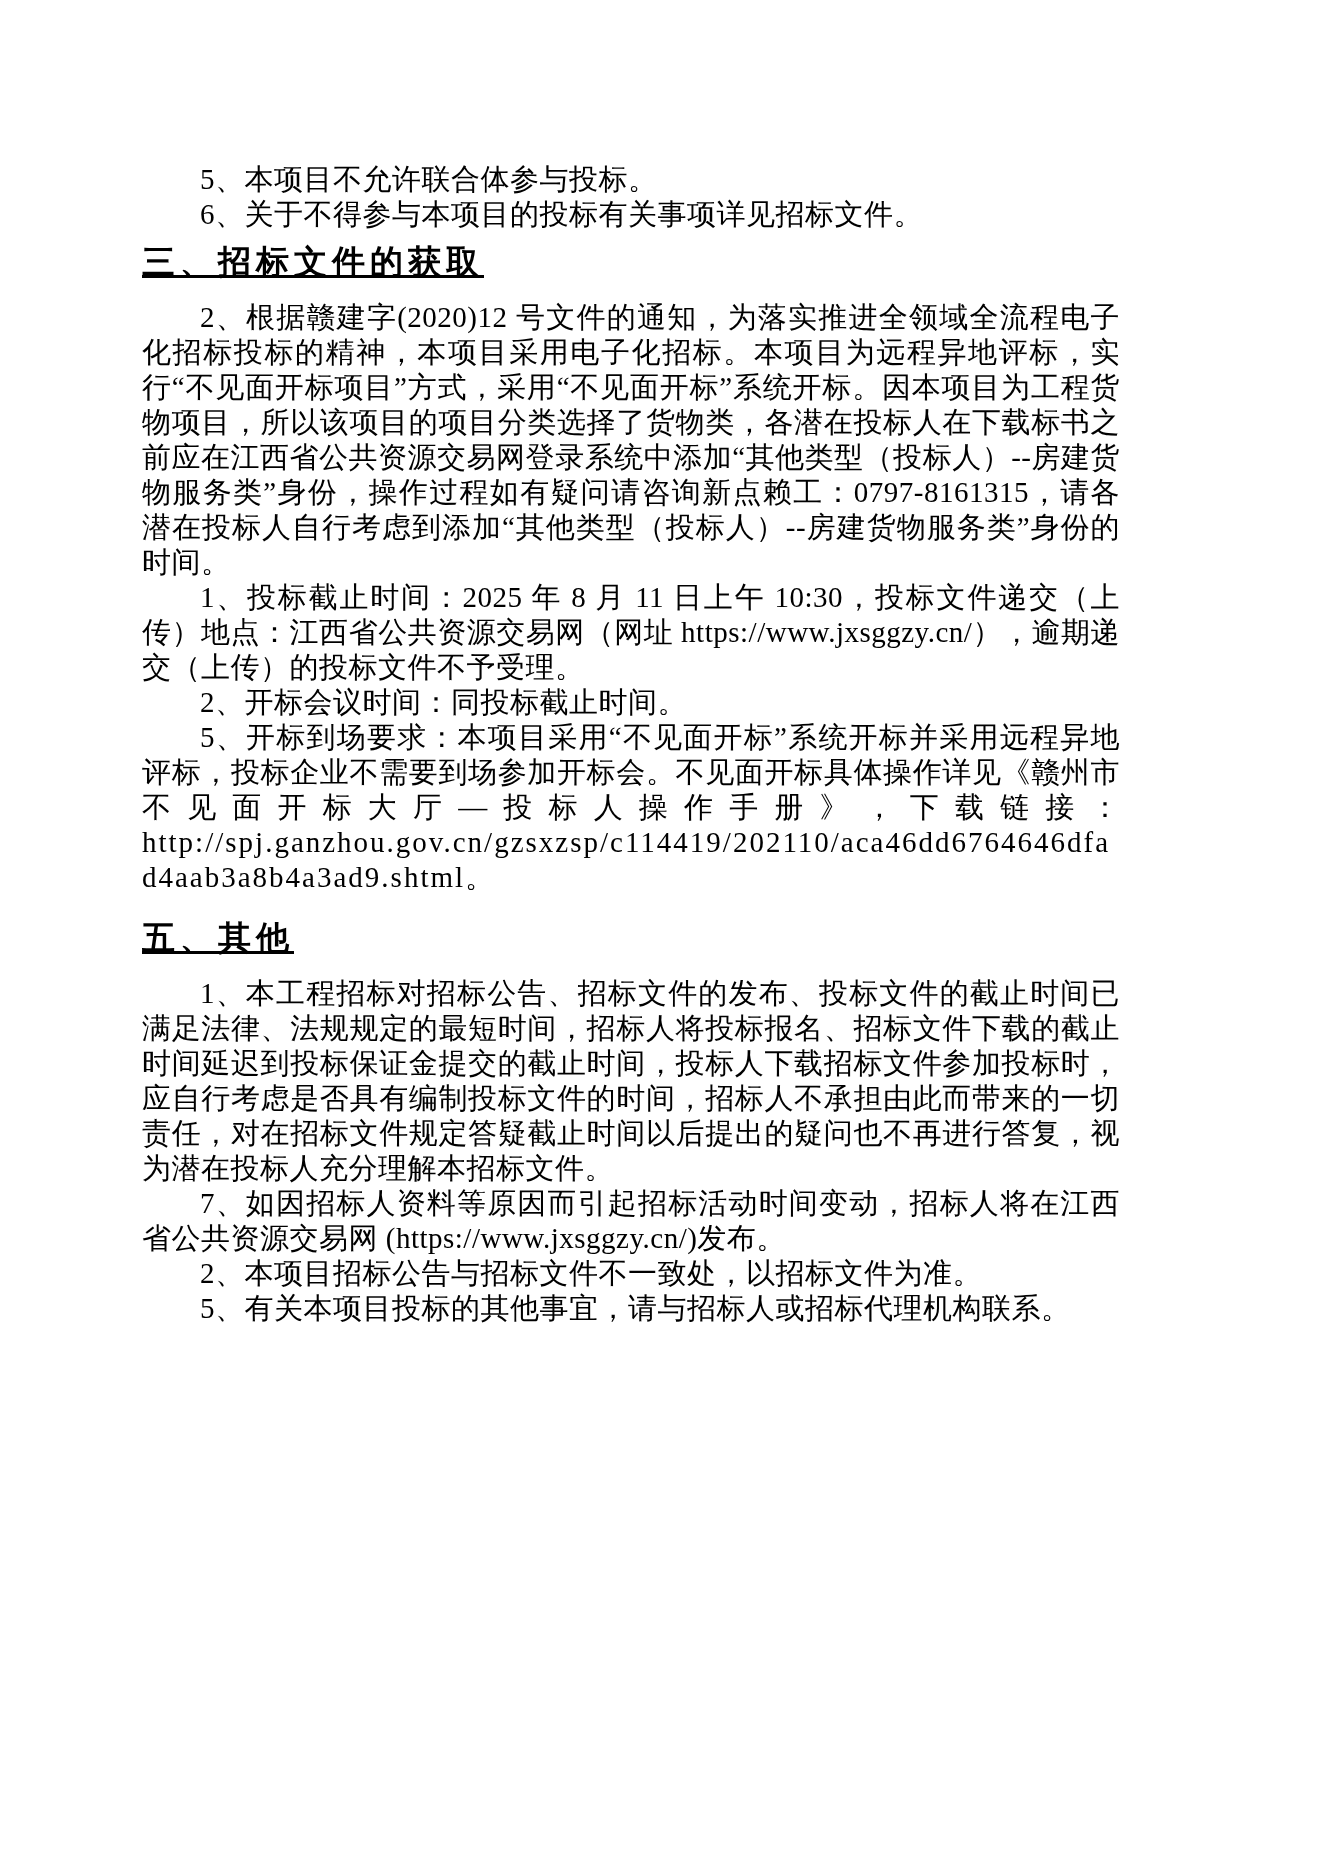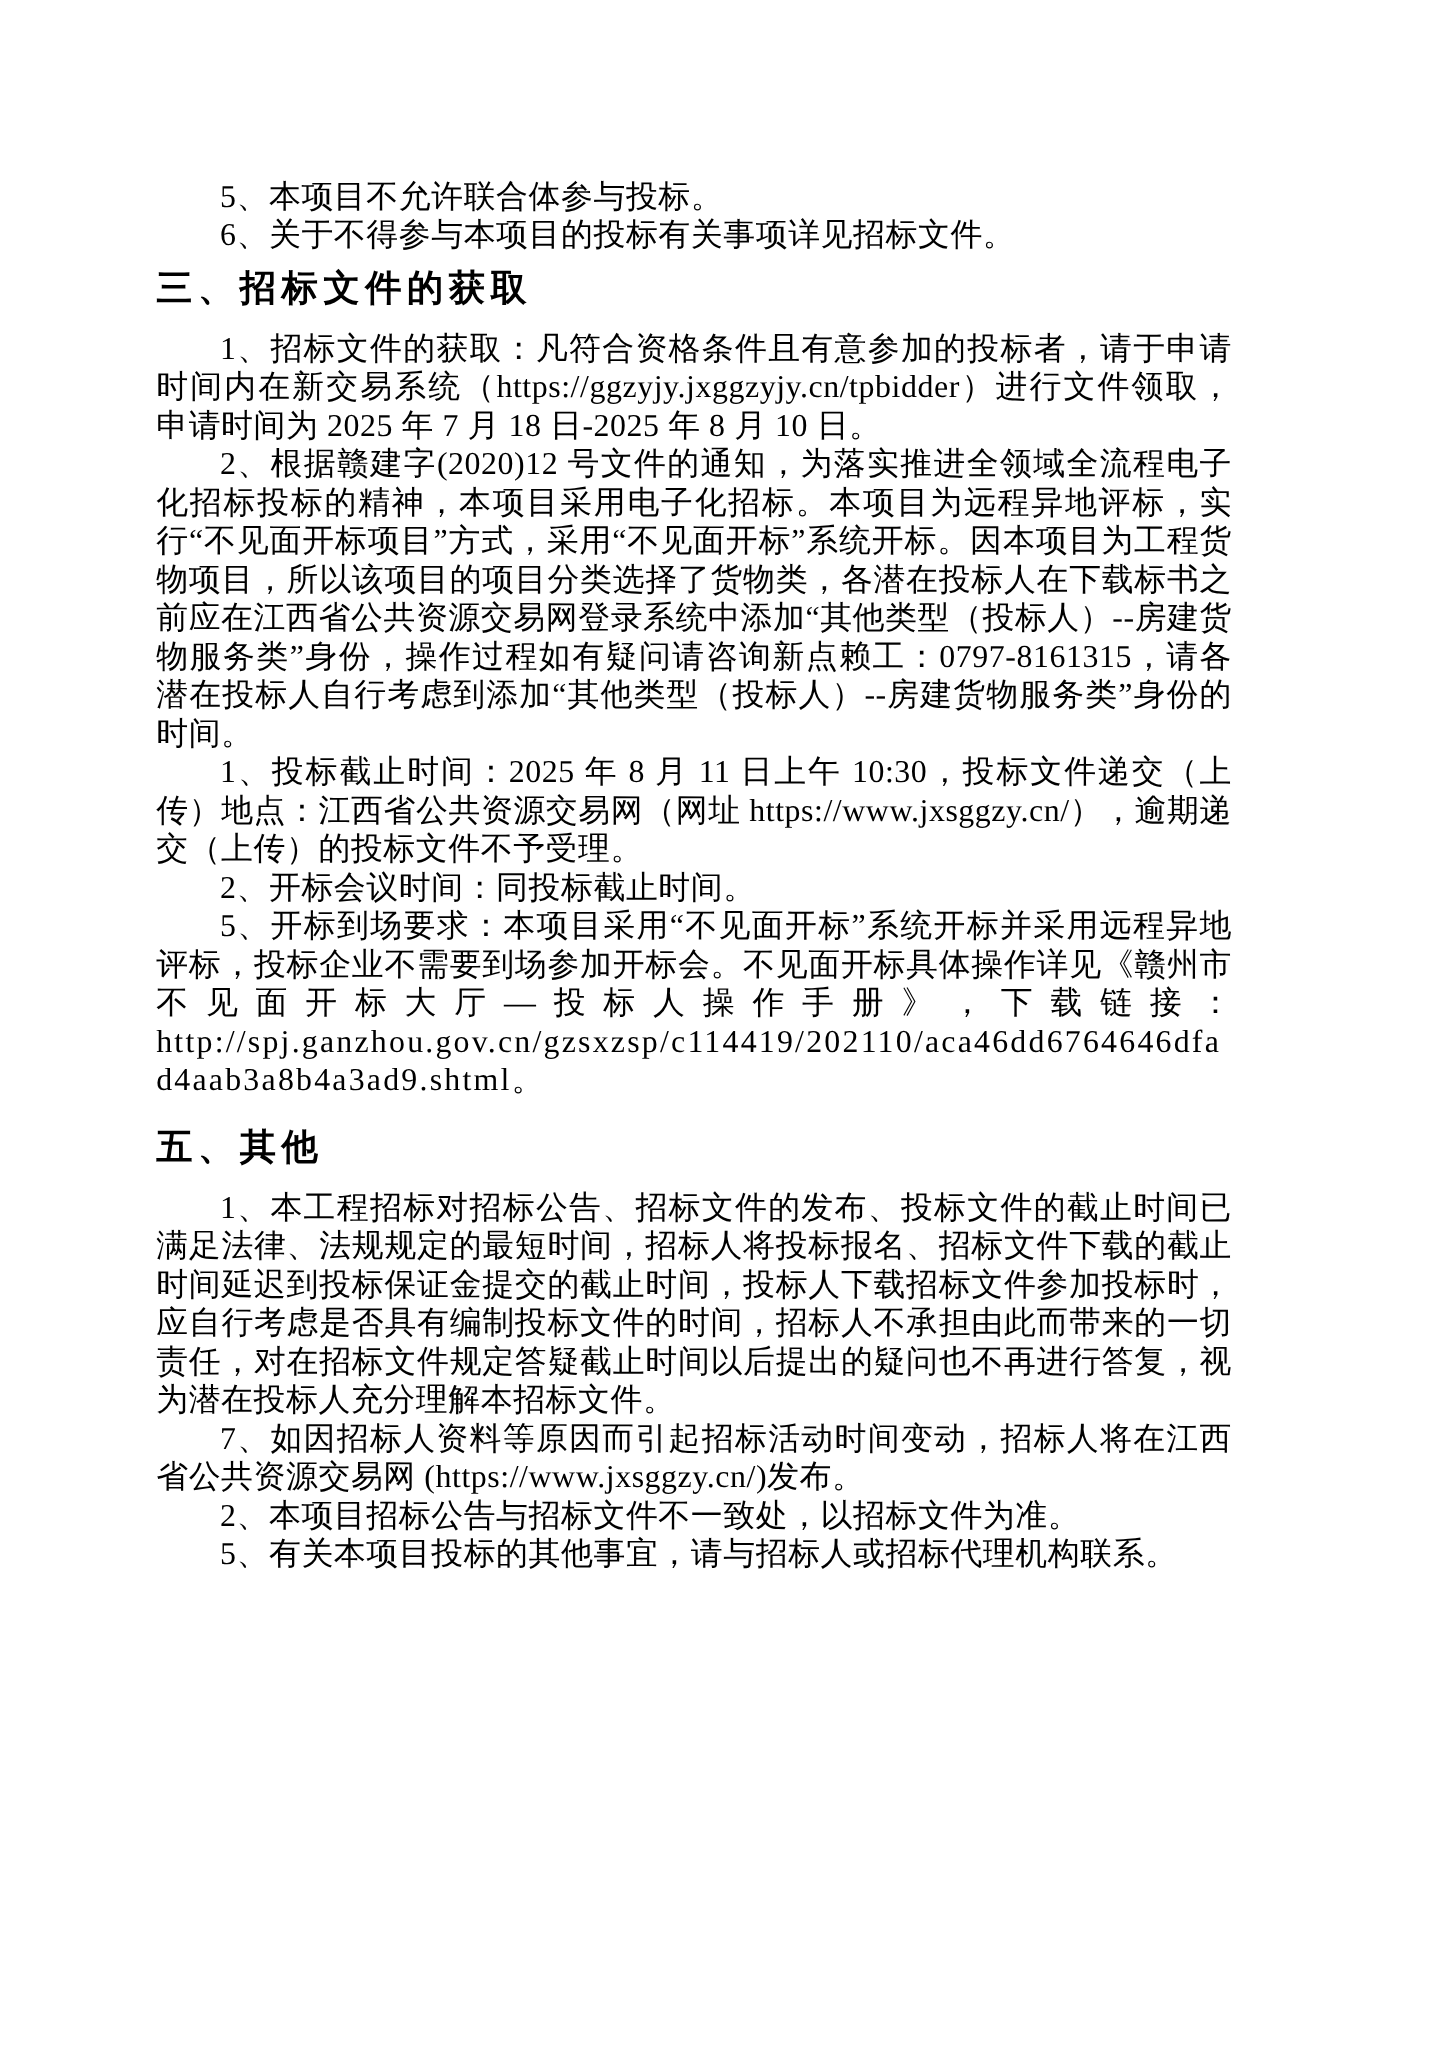--- a/index.html
+++ b/index.html
@@ -41,36 +41,36 @@
     letter-spacing: 2px;
   }
   h2.sec-heading {
     margin: 9px 0 17px 0;
     font-family: "Liberation Sans", "DejaVu Sans", sans-serif;
     font-weight: bold;
     font-size: 33px;
     line-height: 42px;
     letter-spacing: 5px;
     color: #000000;
+    text-decoration: underline;
   }
   h2.sec-heading.gap-top {
     margin-top: 22px;
   }
 </style>
 </head>
 <body>
 
 <div class="page">
   <div class="content">
 
     <p class="body">5、本项目不允许联合体参与投标。</p>
     <p class="body">6、关于不得参与本项目的投标有关事项详见招标文件。</p>
 
     <h2 class="sec-heading">三、招标文件的获取</h2>
-    <p class="body">1、招标文件的获取：凡符合资格条件且有意参加的投标者，请于申请时间内在新交易系统（https://ggzyjy.jxggzyjy.cn/tpbidder）进行文件领取，申请时间为 2025 年 7 月 18 日-2025 年 8 月 10 日。</p>
     <p class="body">2、根据赣建字(2020)12 号文件的通知，为落实推进全领域全流程电子化招标投标的精神，本项目采用电子化招标。本项目为远程异地评标，实行“不见面开标项目”方式，采用“不见面开标”系统开标。因本项目为工程货物项目，所以该项目的项目分类选择了货物类，各潜在投标人在下载标书之前应在江西省公共资源交易网登录系统中添加“其他类型（投标人）--房建货物服务类”身份，操作过程如有疑问请咨询新点赖工：0797-8161315，请各潜在投标人自行考虑到添加“其他类型（投标人）--房建货物服务类”身份的时间。</p>
 
     <p class="body">1、投标截止时间：2025 年 8 月 11 日上午 10:30，投标文件递交（上传）地点：江西省公共资源交易网（网址 https://www.jxsggzy.cn/），逾期递交（上传）的投标文件不予受理。</p>
     <p class="body">2、开标会议时间：同投标截止时间。</p>
     <p class="body just-all">5、开标到场要求：本项目采用“不见面开标”系统开标并采用远程异地评标，投标企业不需要到场参加开标会。不见面开标具体操作详见《赣州市不见面开标大厅—投标人操作手册》，下载链接：</p>
     <p class="body url-line">http://spj.ganzhou.gov.cn/gzsxzsp/c114419/202110/aca46dd6764646dfad4aab3a8b4a3ad9.shtml。</p>
 
     <h2 class="sec-heading gap-top">五、其他</h2>
     <p class="body">1、本工程招标对招标公告、招标文件的发布、投标文件的截止时间已满足法律、法规规定的最短时间，招标人将投标报名、招标文件下载的截止时间延迟到投标保证金提交的截止时间，投标人下载招标文件参加投标时，应自行考虑是否具有编制投标文件的时间，招标人不承担由此而带来的一切责任，对在招标文件规定答疑截止时间以后提出的疑问也不再进行答复，视为潜在投标人充分理解本招标文件。</p>
     <p class="body">7、如因招标人资料等原因而引起招标活动时间变动，招标人将在江西省公共资源交易网 (https://www.jxsggzy.cn/)发布。</p>

